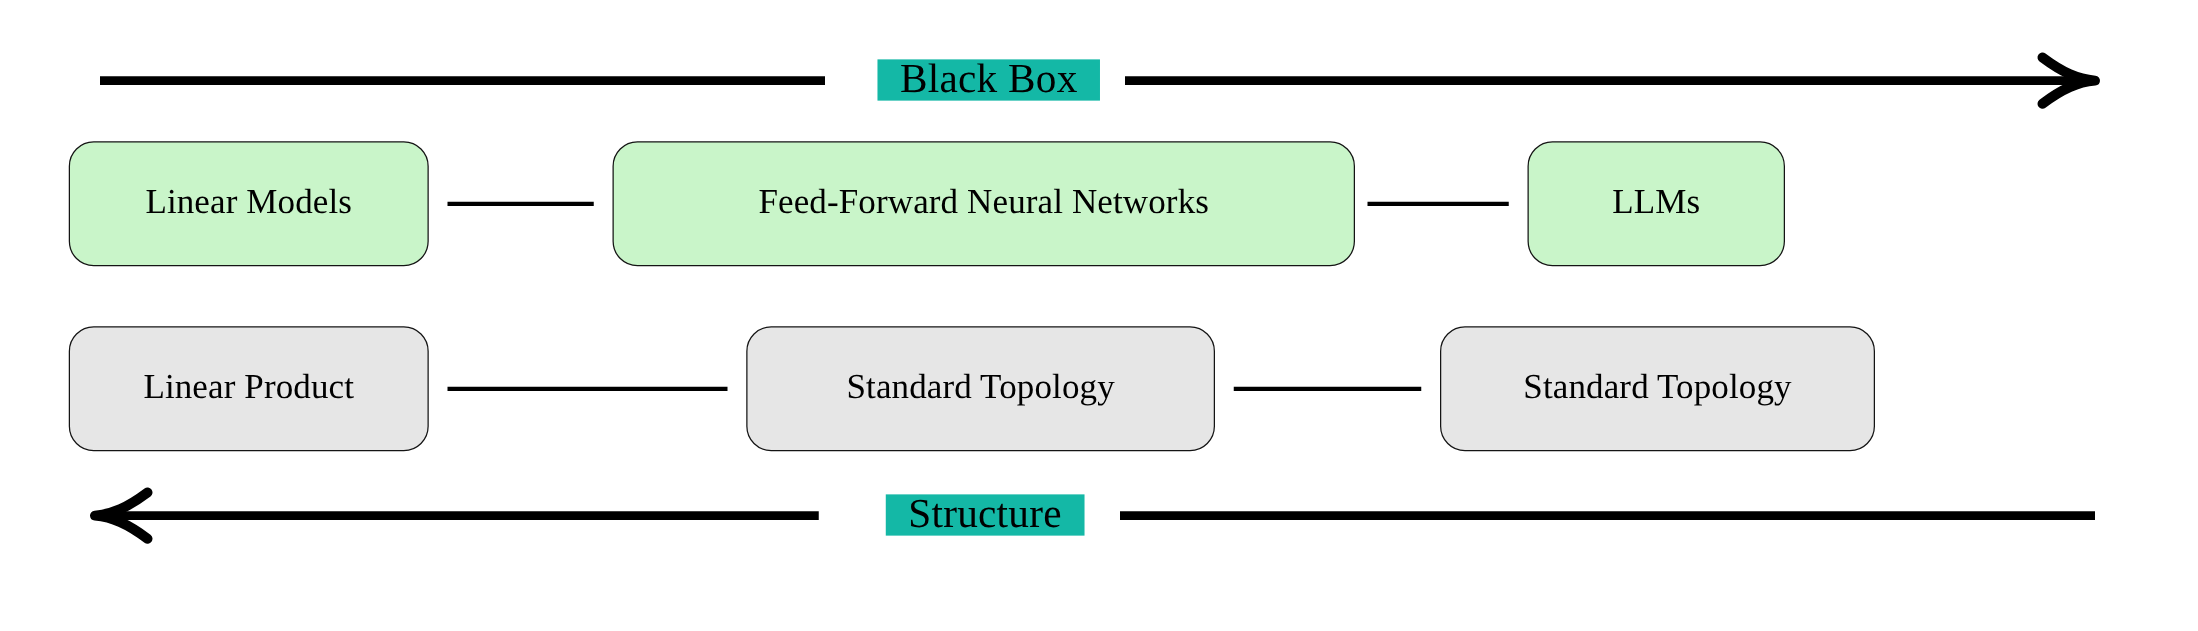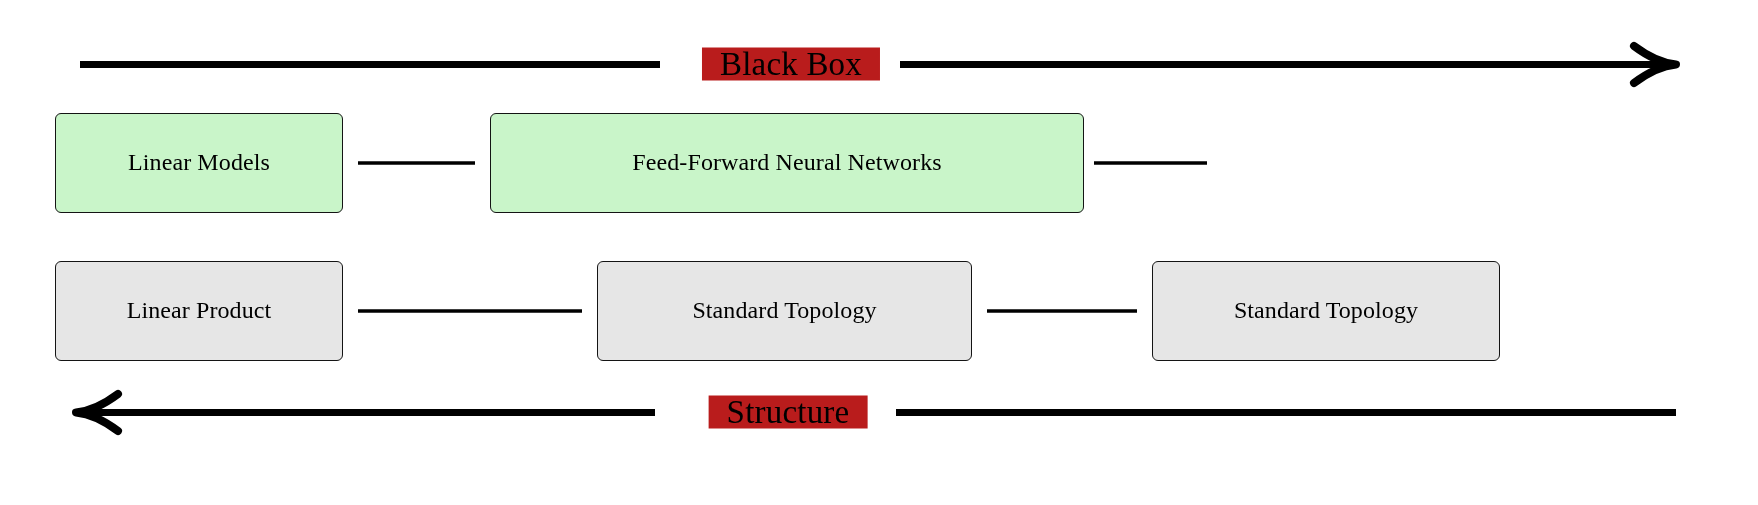--- a/index.html
+++ b/index.html
@@ -30,40 +30,40 @@
     top: 0;
     width: 1758px;
     height: 505px;
     pointer-events: none;
   }
 
   
   .axis-label {
     position: absolute;
     transform: translate(-50%, -50%);
-    background: #b91c1c;
+    background: #14b8a6;
     padding: 0 18px;
     font-size: 33px;
     line-height: 1;
     white-space: nowrap;
     letter-spacing: 0.2px;
   }
   #label-blackbox { left: 791px; top: 64px; }
   #label-structure { left: 788px; top: 412px; }
 
   
   .node {
     position: absolute;
     box-sizing: border-box;
     display: flex;
     align-items: center;
     justify-content: center;
     border: 1.6px solid #141414;
-    border-radius: 6px;
-    font-size: 24px;
+    border-radius: 20px;
+    font-size: 28px;
     line-height: 1;
     white-space: nowrap;
     letter-spacing: 0.1px;
     padding-bottom: 3px;
   }
   .node.green { background: #c9f5c9; }
   .node.gray  { background: #e6e6e6; }
 
   
   #node-linear-models   { left: 55px;   top: 113px; width: 288px; height: 100px; }
@@ -98,20 +98,21 @@
   </svg>
 
   <div class="axis-label" id="label-blackbox">Black Box</div>
 
   <div class="axis-label" id="label-structure">Structure</div>
 
   <div class="node green" id="node-linear-models">Linear Models</div>
 
   <div class="node green" id="node-ffnn">Feed-Forward Neural Networks</div>
 
+  <div class="node green" id="node-llms">LLMs</div>
 
   <div class="node gray" id="node-inner-product">Linear Product</div>
 
   <div class="node gray" id="node-standard-topology">Standard Topology</div>
 
   <div class="node gray" id="node-discrete-topology">Standard Topology</div>
 
 </div>
 
 </body></html>

